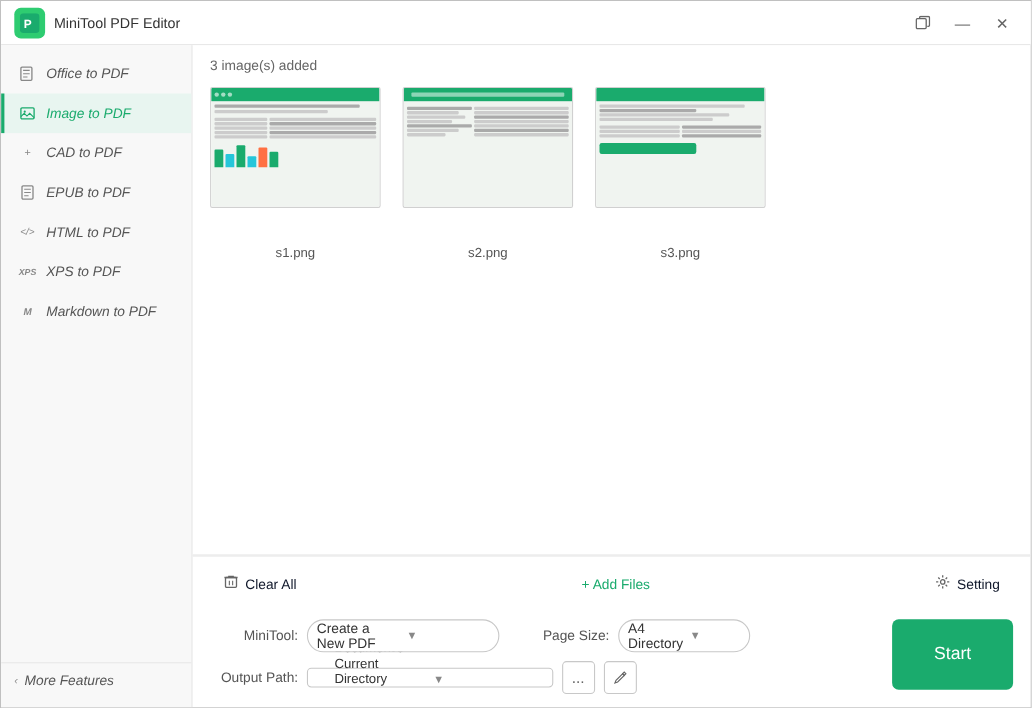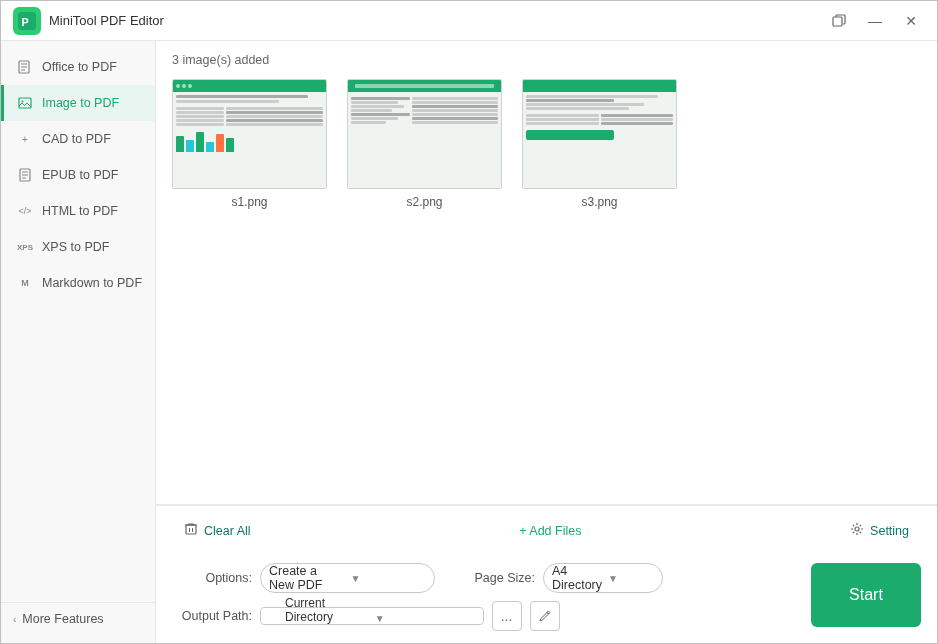--- a/index.html
+++ b/index.html
@@ -70,27 +70,28 @@
 
     
     .main-layout {
       display: flex;
       flex: 1;
       overflow: hidden;
     }
 
     
     .sidebar {
-      width: 155px;
+      width: 174px;
       background: #f8f8f8;
       border-right: 1px solid #e8e8e8;
       padding: 8px 0;
       flex-shrink: 0;
       display: flex;
       flex-direction: column;
+      font-style: italic;
     }
     .sidebar-items {
       flex: 1;
     }
     .sidebar-item {
       display: flex;
       align-items: center;
       padding: 9px 12px;
       cursor: pointer;
       color: #555;
@@ -150,20 +151,21 @@
     .thumbnails {
       display: flex;
       gap: 20px;
       flex-wrap: wrap;
     }
     .thumbnail-item {
       display: flex;
       flex-direction: column;
       align-items: center;
       cursor: pointer;
+      gap: 28px;
     }
     .thumbnail-img {
       width: 155px;
       height: 110px;
       border: 1px solid #d0d0d0;
       background: #f5f5f5;
       overflow: hidden;
       border-radius: 2px;
       position: relative;
     }
@@ -217,21 +219,21 @@
       border-top: 1px solid #e8e8e8;
       gap: 0;
       flex-shrink: 0;
     }
     .toolbar-btn {
       display: flex;
       align-items: center;
       gap: 6px;
       padding: 6px 12px;
       cursor: pointer;
-      color: #0f766e;
+      color: #0f172a;
       font-size: 12.5px;
       border: none;
       background: transparent;
       border-radius: 4px;
     }
     .toolbar-btn.add-files { color: #1aab6d; }
     .toolbar-sep {
       flex: 1;
     }
     .toolbar-icon {
@@ -568,21 +570,21 @@
             </svg>
           </span>
           <span>Setting</span>
         </button>
       </div>
 
       <div class="bottom-area">
         <div class="form-area">
 
           <div class="form-row">
-            <span class="form-label">Options:</span>
+            <span class="form-label">MiniTool:</span>
             <div class="select-box" style="min-width:175px;">
               <span>Create a New PDF</span>
               <span class="select-arrow">▼</span>
             </div>
             <span class="form-label" style="margin-left:12px;">Page Size:</span>
             <div class="select-box" style="min-width:120px;position:relative;">
               <span>A4 Directory</span>
               <span class="select-arrow">▼</span>
 
             </div>

